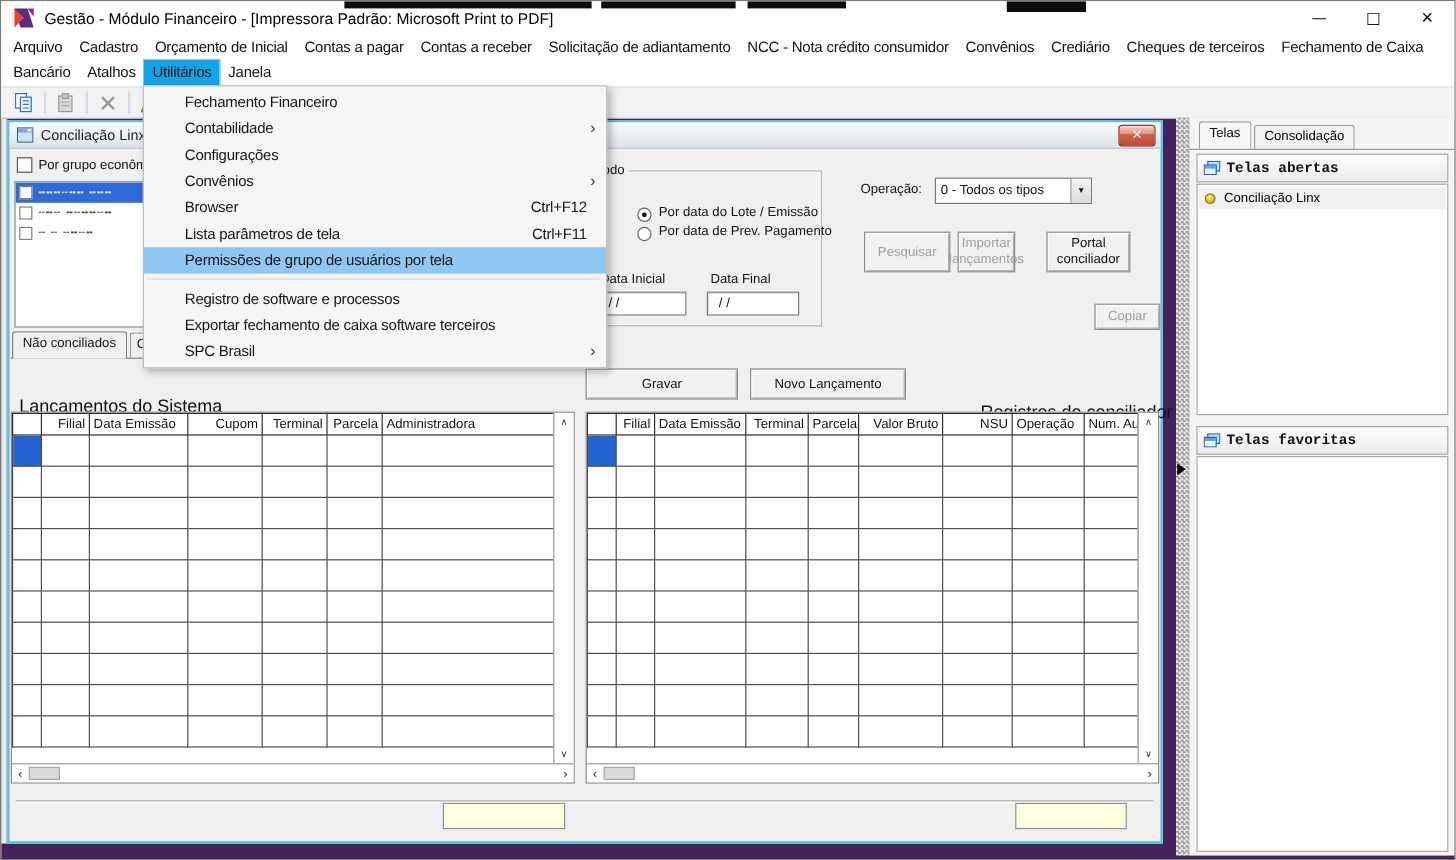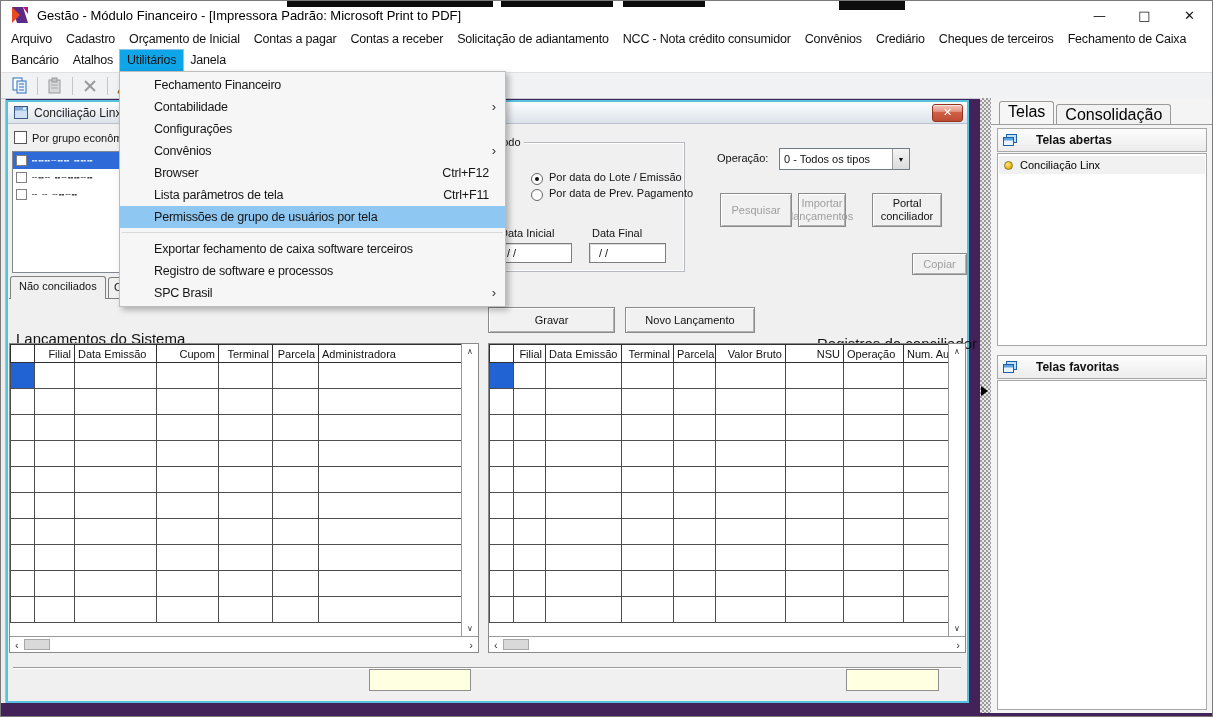--- a/index.html
+++ b/index.html
@@ -105,26 +105,26 @@
 
 .splitter { position:absolute; left:979px; top:97px; width:11px; height:615px; z-index:6;
   background-image:conic-gradient(#9a9a9a 25%, #e9e9e9 0 50%, #9a9a9a 0 75%, #e9e9e9 0);
   background-size:4px 4px; }
 .split-arrow { position:absolute; left:1px; top:288px; width:0; height:0;
   border-left:7px solid #000; border-top:5px solid transparent; border-bottom:5px solid transparent; }
 .sidebar { position:absolute; left:990px; top:97px; width:223px; height:615px; background:#f4f4f4; z-index:6;
   border-right:1px solid #d0d0d0; }
 .stabs { position:absolute; left:8px; top:3px; display:flex; align-items:flex-end; height:23px; }
 .stab { border:1px solid #9a9a9a; border-bottom:none; background:#f2f2f2; height:20px; padding:0 8px;
-  font-size:16px; line-height:19px; border-radius:3px 3px 0 0; margin-right:2px;text-align:right; }
+  font-size:11px; line-height:19px; border-radius:3px 3px 0 0; margin-right:2px;text-align:right; }
 .stab.active { height:23px; background:#f6f6f6; }
 .stabline { position:absolute; left:0; top:26px; width:100%; border-top:1px solid #9a9a9a; }
 .shead { position:absolute; left:6px; width:210px; height:24px; background:linear-gradient(#fdfdfd,#ececec);
-  border:1px solid #a8a8a8; display:flex; align-items:center; gap:19px; padding:0 5px;
-  font-size:12px; font-weight:bold; color:#111; }
+  border:1px solid #a8a8a8; display:flex; align-items:center; gap:5px; padding:0 5px;
+  font-size:12px; font-weight:bold; color:#111;font-family:Liberation Mono, monospace; }
 .slist { position:absolute; left:6px; width:210px; background:#fff; border:1px solid #a8a8a8; }
 .sitem { height:18px; margin:2px 1px; background:#f1f1f1; display:flex; align-items:center; gap:7px;
   padding-left:5px; font-size:11px; }
 .sdot { width:9px; height:9px; border-radius:50%; background:radial-gradient(circle at 35% 30%,#ffe68a,#e3b400 70%,#a07c00);
   border:1px solid #8a7a20; }
 
 
 .ctxmenu { position:absolute; left:118px; top:70px; width:387px; background:#f6f6f6;
   border:1px solid #bdbdbd; box-shadow:3px 3px 6px rgba(0,0,0,.28); z-index:50;
   padding:2px 0; font-size:12.5px; color:#151515; letter-spacing:-0.2px; }
@@ -628,18 +628,18 @@
 
   <div class="ctxmenu" id="ctxmenu">
       <div class="ctxitem"><span>Fechamento Financeiro</span></div>
       <div class="ctxitem"><span>Contabilidade</span><span class="sa">›</span></div>
       <div class="ctxitem"><span>Configurações</span></div>
       <div class="ctxitem"><span>Convênios</span><span class="sa">›</span></div>
       <div class="ctxitem"><span>Browser</span><span class="sc">Ctrl+F12</span></div>
       <div class="ctxitem"><span>Lista parâmetros de tela</span><span class="sc">Ctrl+F11</span></div>
       <div class="ctxitem hl"><span>Permissões de grupo de usuários por tela</span></div>
       <div class="ctxsep"></div>
+      <div class="ctxitem"><span>Registro de software e processos</span></div>
       <div class="ctxitem"><span>Exportar fechamento de caixa software terceiros</span></div>
-      <div class="ctxitem"><span>Registro de software e processos</span></div>
       <div class="ctxitem"><span>SPC Brasil</span><span class="sa">›</span></div>
     </div>
 
 </div>
 
 </body></html>

